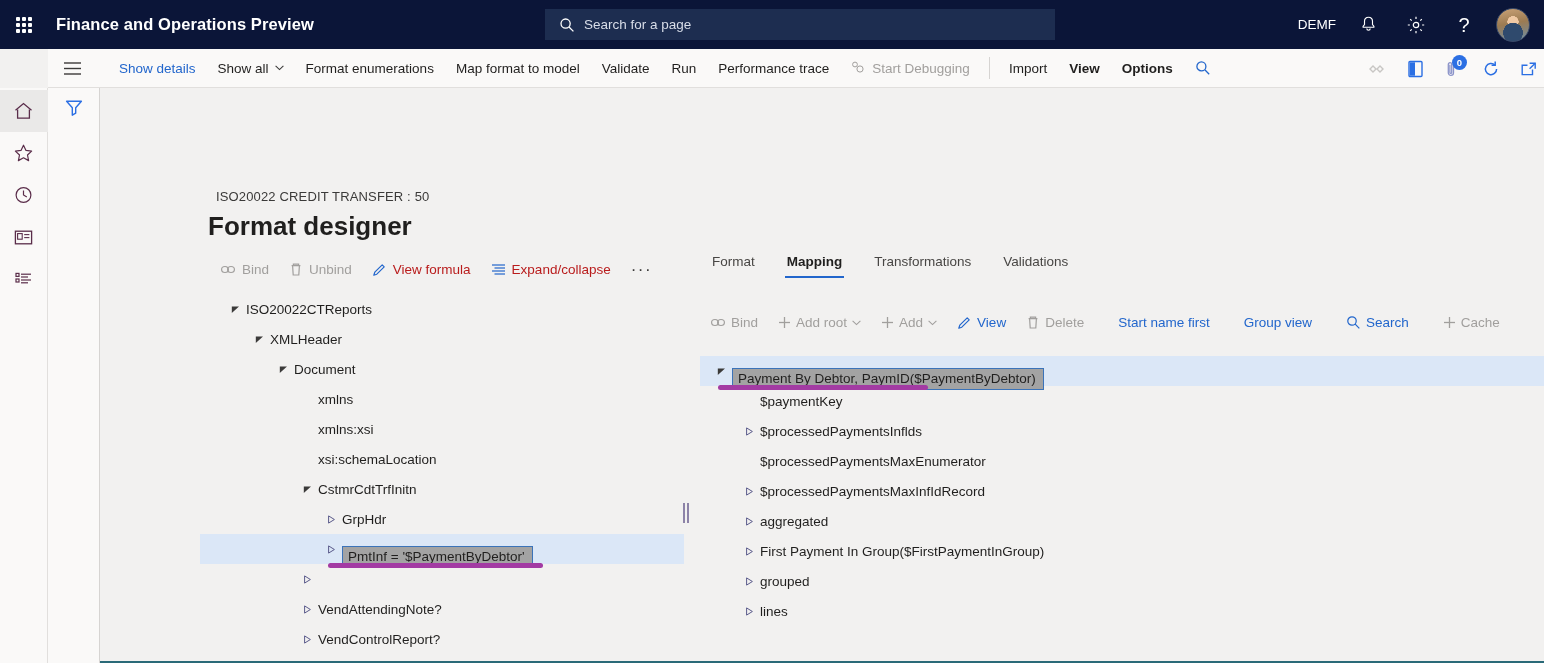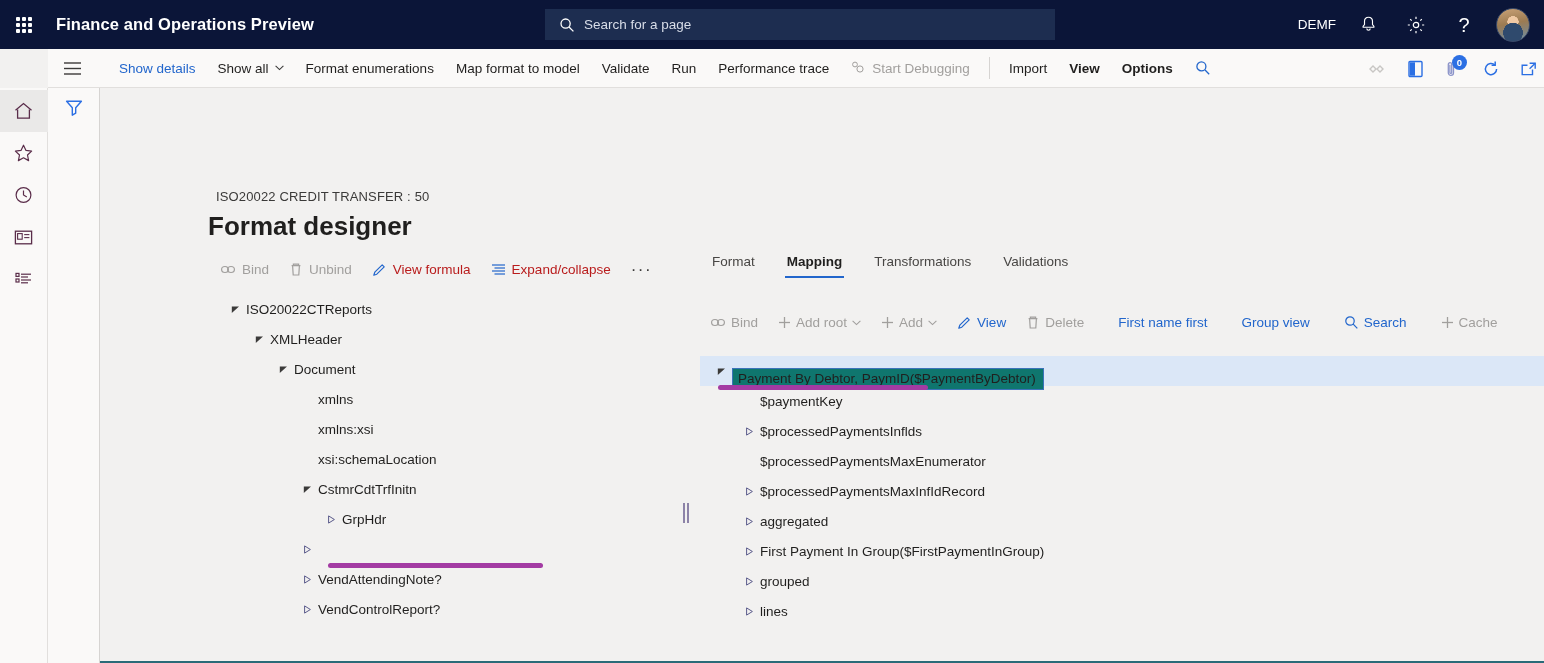--- a/index.html
+++ b/index.html
@@ -159,21 +159,21 @@
     font-size:13.5px; color:#201f1e; white-space:nowrap;
     position:relative; cursor:pointer;
   }
   .trow.sel{ background:#dbe7f7; }
   .tw{ width:22px; flex:0 0 22px; display:flex; align-items:center; justify-content:center; }
   .tw svg{ display:block; }
   .tlabel{ padding-right:4px; }
   .tlabel.boxed{
     border:1.5px solid #3b73b9;
     padding:3px 7px 3px 5px;
-    background:#0f766e;
+    background:#a3a3a3;
     line-height:1;
     margin-top:16px;
   }
   .underline-mark{
     position:absolute;
     height:5px; border-radius:3px;
     background:#a33ba3;
   }
 
   .split-grip{
@@ -523,20 +523,29 @@
         </div>
         <div class="trow">
           <div style="width: 120px; flex: 0 0 auto;"></div>
           <div class="tw">
             <svg width="9" height="9" viewBox="0 0 9 9">
               <path d="M1.6 0.9L7.4 4.5L1.6 8.1z" fill="none" stroke="#5a5a8a" stroke-width="1"></path>
             </svg>
           </div>
           <span class="tlabel">GrpHdr</span>
         </div>
+        <div class="trow sel">
+          <div style="width: 120px; flex: 0 0 auto;"></div>
+          <div class="tw">
+            <svg width="9" height="9" viewBox="0 0 9 9">
+              <path d="M1.6 0.9L7.4 4.5L1.6 8.1z" fill="none" stroke="#5a5a8a" stroke-width="1"></path>
+            </svg>
+          </div>
+          <span class="tlabel boxed">PmtInf = '$PaymentByDebtor'</span>
+        </div>
         <div class="underline-mark" style="background: rgb(163, 59, 163); left: 128px; top: 269px; width: 215px;"></div>
         <div class="trow">
           <div style="width: 96px; flex: 0 0 auto;"></div>
           <div class="tw">
             <svg width="9" height="9" viewBox="0 0 9 9">
               <path d="M1.6 0.9L7.4 4.5L1.6 8.1z" fill="none" stroke="#5a5a8a" stroke-width="1"></path>
             </svg>
           </div>
         </div>
         <div class="trow">
@@ -614,21 +623,21 @@
         <div class="rt-btn disabled">
           <svg width="14" height="15" viewBox="0 0 14 15">
             <g fill="none" stroke="#a19f9d" stroke-width="1.2">
               <path d="M2.6 3.6h8.8M4.4 3.6V2.1h5.2v1.5M3.6 3.6l.6 9.4h5.6l.6-9.4"></path>
             </g>
           </svg>
           <span>Delete</span>
         </div>
         <div class="rt-gap"></div>
         <div class="rt-btn link">
-          <span>First name first</span>
+          <span>Start name first</span>
         </div>
         <div class="rt-gap"></div>
         <div class="rt-btn link">
           <span>Group view</span>
         </div>
         <div class="rt-gap"></div>
         <div class="rt-btn link">
           <svg width="15" height="15" viewBox="0 0 16 16">
             <circle cx="6.4" cy="6.4" r="4.5" fill="none" stroke="#2266cc" stroke-width="1.3"></circle>
             <line x1="9.8" y1="9.8" x2="14.2" y2="14.2" stroke="#2266cc" stroke-width="1.3"></line>

